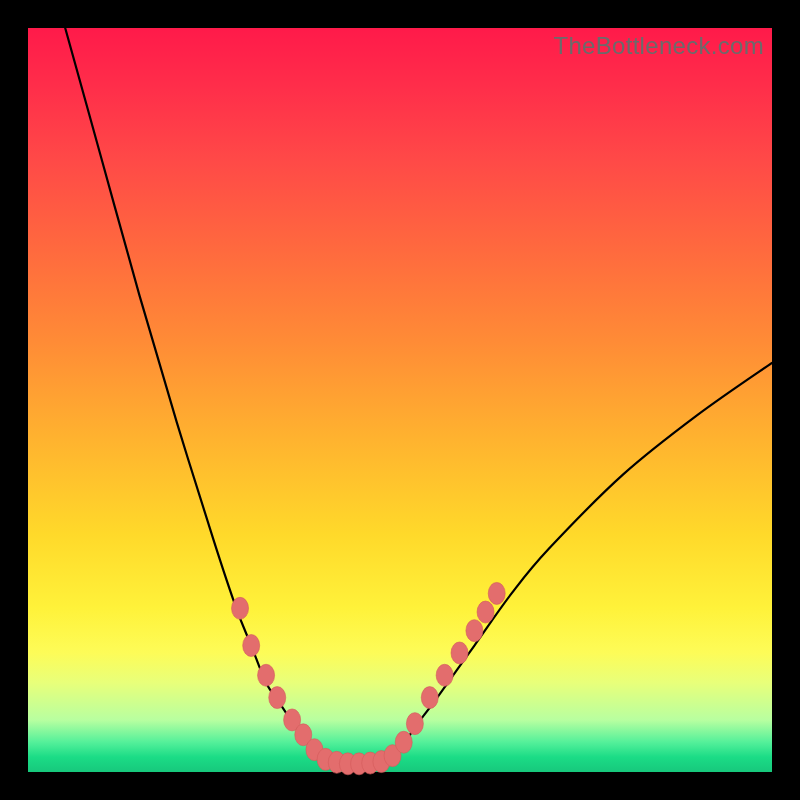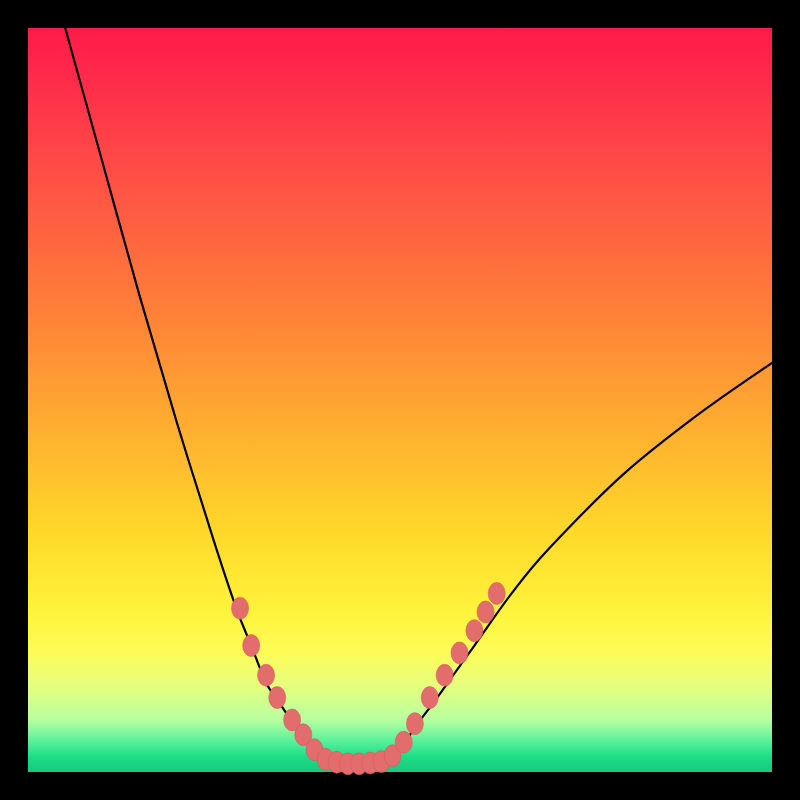--- a/index.html
+++ b/index.html
@@ -55,20 +55,21 @@
     width: 744px;
     height: 744px;
     overflow: visible;
   }
 </style>
 </head>
 <body>
 
 <div class="frame">
   <div class="plot">
+    <div class="watermark">TheBottleneck.com</div>
     <svg class="curve" viewBox="0 0 744 744" preserveAspectRatio="none">
       <path id="curve-path" fill="none" stroke="#000000" stroke-width="2.2" stroke-linecap="round" d="M 37.20 0.00 C 43.40 22.32, 62.00 89.28, 74.40 133.92 C 86.80 178.56, 99.20 224.44, 111.60 267.84 C 124.00 311.24, 136.40 353.40, 148.80 394.32 C 161.20 435.24, 176.08 482.36, 186.00 513.36 C 195.92 544.36, 202.12 562.96, 208.32 580.32 C 214.52 597.68, 218.24 605.12, 223.20 617.52 C 228.16 629.92, 233.12 644.80, 238.08 654.72 C 243.04 664.64, 248.00 669.60, 252.96 677.04 C 257.92 684.48, 262.88 692.54, 267.84 699.36 C 272.80 706.18, 277.76 712.38, 282.72 717.96 C 287.68 723.54, 292.64 729.99, 297.60 732.84 C 302.56 735.69, 307.52 734.58, 312.48 735.07 C 317.44 735.57, 322.40 735.82, 327.36 735.82 C 332.32 735.82, 337.28 735.57, 342.24 735.07 C 347.20 734.58, 352.16 735.07, 357.12 732.84 C 362.08 730.61, 367.04 727.26, 372.00 721.68 C 376.96 716.10, 380.68 708.04, 386.88 699.36 C 393.08 690.68, 399.28 683.24, 409.20 669.60 C 419.12 655.96, 434.00 634.88, 446.40 617.52 C 458.80 600.16, 471.20 581.56, 483.60 565.44 C 496.00 549.32, 502.20 540.64, 520.80 520.80 C 539.40 500.96, 570.40 468.72, 595.20 446.40 C 620.00 424.08, 644.80 405.48, 669.60 386.88 C 694.40 368.28, 731.60 343.48, 744.00 334.80"></path>
       <g id="markers">
           <ellipse cx="212.04" cy="580.32" rx="8.5" ry="11" fill="#e36d6d" stroke="#d35a5a" stroke-width="0.6"></ellipse>
           <ellipse cx="223.20" cy="617.52" rx="8.5" ry="11" fill="#e36d6d" stroke="#d35a5a" stroke-width="0.6"></ellipse>
           <ellipse cx="238.08" cy="647.28" rx="8.5" ry="11" fill="#e36d6d" stroke="#d35a5a" stroke-width="0.6"></ellipse>
           <ellipse cx="249.24" cy="669.60" rx="8.5" ry="11" fill="#e36d6d" stroke="#d35a5a" stroke-width="0.6"></ellipse>
           <ellipse cx="264.12" cy="691.92" rx="8.5" ry="11" fill="#e36d6d" stroke="#d35a5a" stroke-width="0.6"></ellipse>
           <ellipse cx="275.28" cy="706.80" rx="8.5" ry="11" fill="#e36d6d" stroke="#d35a5a" stroke-width="0.6"></ellipse>
           <ellipse cx="286.44" cy="721.68" rx="8.5" ry="11" fill="#e36d6d" stroke="#d35a5a" stroke-width="0.6"></ellipse>

